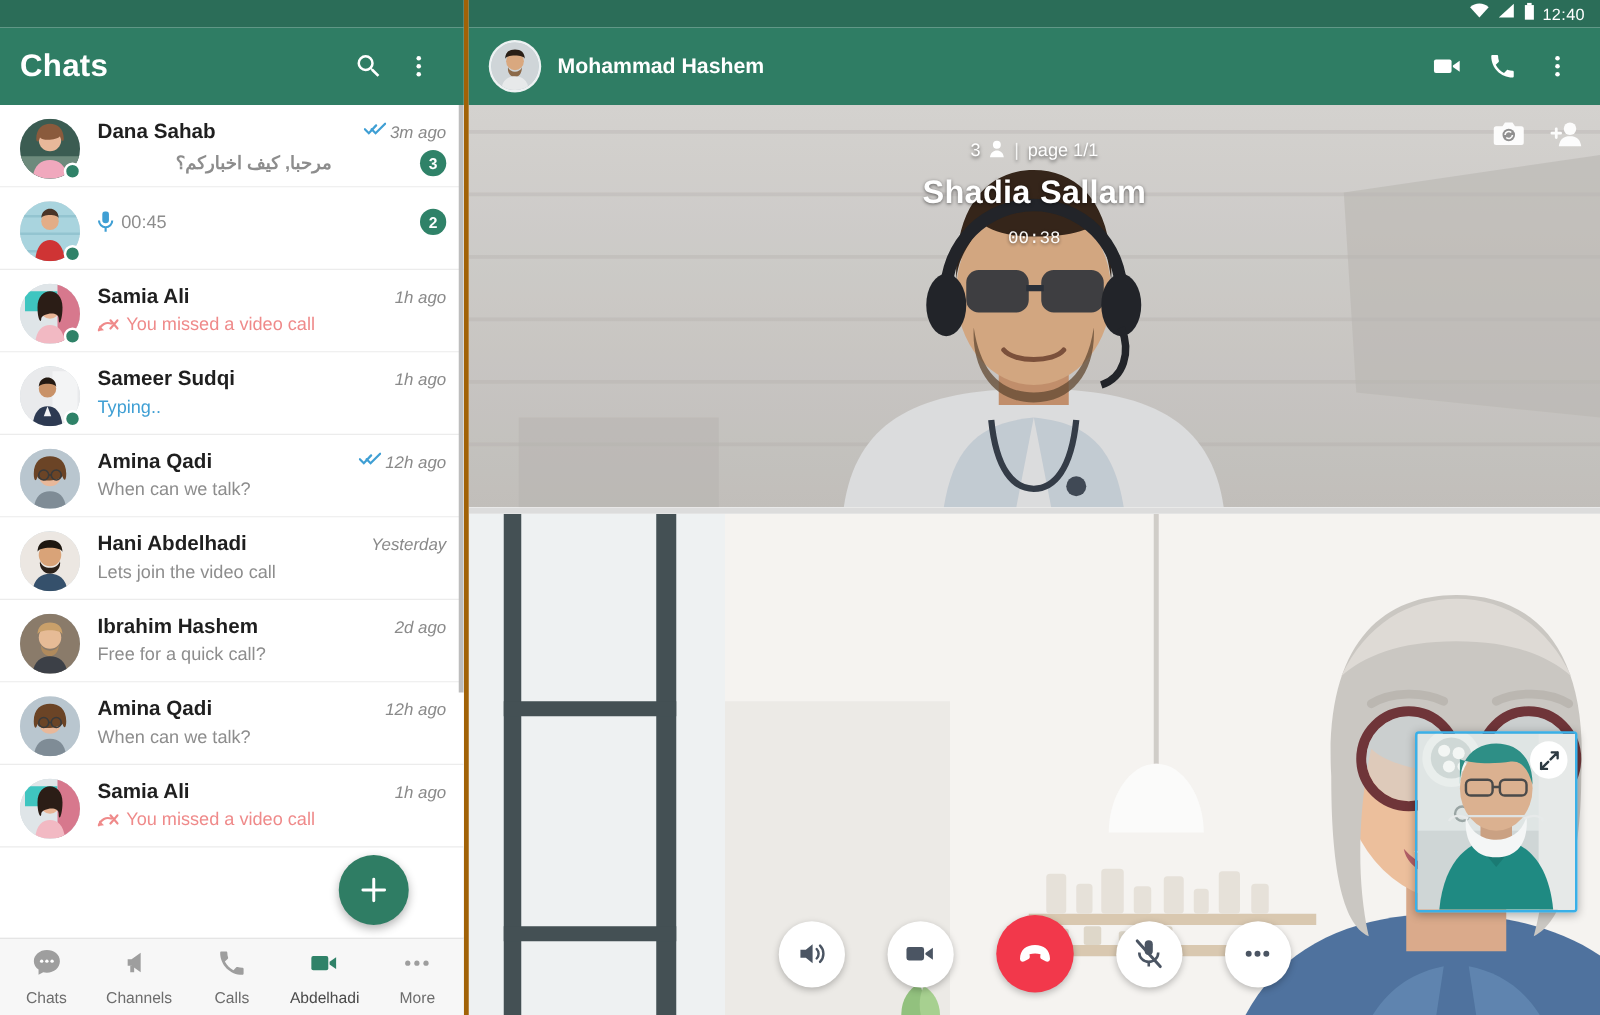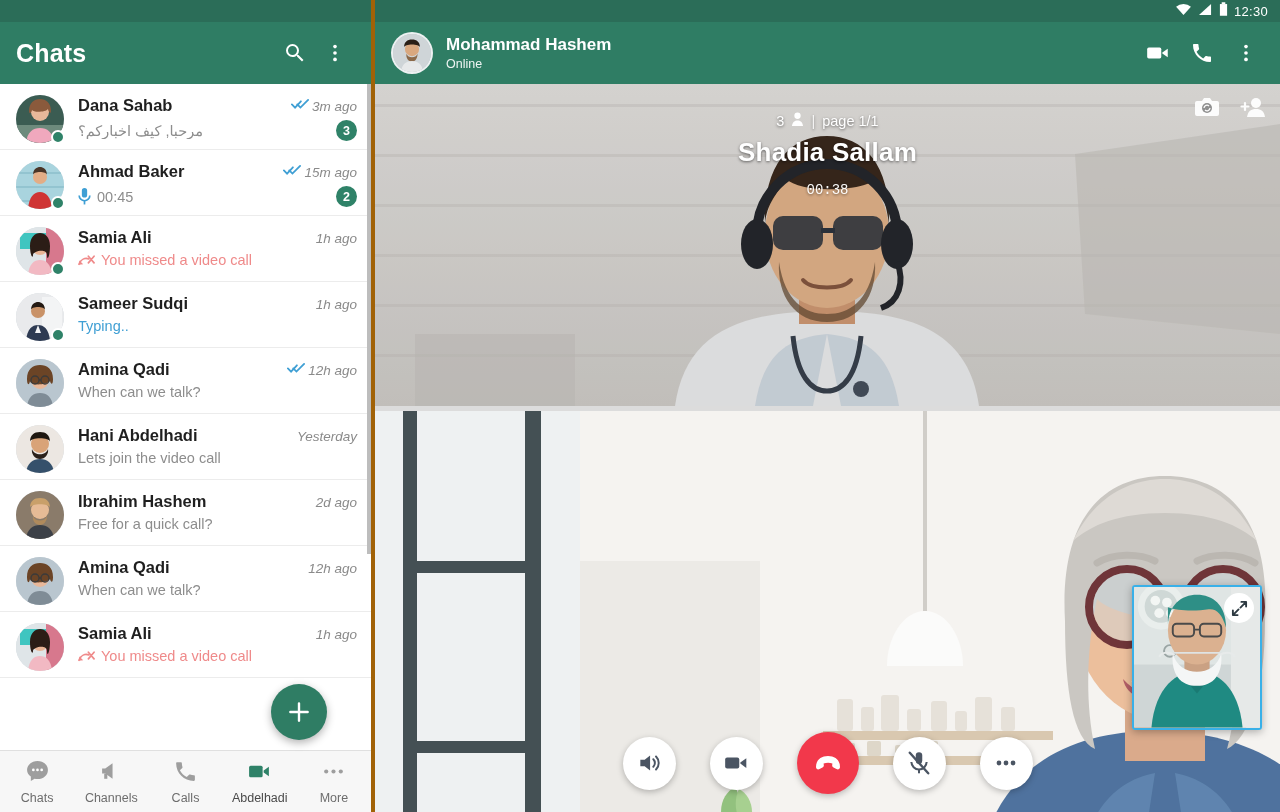--- a/index.html
+++ b/index.html
@@ -71,21 +71,21 @@
   .row-snippet.missed { color: #ef8a8a; }
   .snip-icon { flex: 0 0 auto; margin-right: 6px; display: flex; align-items: center; }
   .badge {
     flex: 0 0 auto; margin-left: 8px;
     min-width: 21px; height: 21px; border-radius: 50%;
     background: #2f8268; color: #fff;
     font-size: 12.5px; font-weight: bold;
     display: flex; align-items: center; justify-content: center;
     padding: 0 6px;
   }
-  .rtl { direction: rtl; text-align: left; unicode-bidi: embed; }
+  .rtl { direction: rtl; text-align: center; unicode-bidi: embed; font-weight: bold; }
 
   .fab {
     position: absolute; right: 44px; bottom: 72px;
     width: 56px; height: 56px; border-radius: 50%;
     background: #2f7d64;
     display: flex; align-items: center; justify-content: center;
     box-shadow: 0 3px 8px rgba(0,0,0,.3);
     cursor: pointer; z-index: 8;
   }
   .scrollbar {
@@ -245,32 +245,20 @@
                 <rect width="48" height="48" fill="#a9d4de"></rect>
                 <path d="M0 12h48M0 26h48M0 40h48" stroke="#93c4d0" stroke-width="2"></path>
                 <circle cx="24" cy="16" r="7" fill="#e3ad86"></circle>
                 <path d="M17 14c0-6 4-8 7-8s7 2 7 8c0-4-14-4-14 0z" fill="#4a3527"></path>
                 <path d="M12 48c1-12 6-17 12-17s11 5 12 17z" fill="#cf3434"></path>
               </svg>
           </div>
           <div class="online-dot"></div>
         </div>
         <div class="row-main">
-          <div class="row-top">
-            <div class="row-name">Ahmad Baker</div>
-            <div class="row-meta">
-              <span>
-                <svg width="18" height="14" viewBox="0 0 20 14">
-                    <path d="M1 7.5l3.5 3.5L11 4" stroke="#3f9fd4" stroke-width="2" fill="none" stroke-linecap="round"></path>
-                    <path d="M7 7.5L10.5 11 19 2.5" stroke="#3f9fd4" stroke-width="2" fill="none" stroke-linecap="round"></path>
-                  </svg>
-              </span>
-              <span class="row-time">15m ago</span>
-            </div>
-          </div>
           <div class="row-bottom">
             <span class="snip-icon">
               <svg width="13" height="17" viewBox="0 0 12 16">
                   <rect x="3.5" y="0" width="5" height="9" rx="2.5" fill="#3f9fd4"></rect>
                   <path d="M1 7a5 5 0 0010 0" stroke="#3f9fd4" stroke-width="1.6" fill="none"></path>
                   <path d="M6 12v3.5" stroke="#3f9fd4" stroke-width="1.6"></path>
                 </svg>
             </span>
             <div class="row-snippet">00:45</div>
             <div class="badge">2</div>
@@ -554,36 +542,35 @@
         <svg width="15" height="13" viewBox="0 0 16 14">
             <path d="M14 1v12H1z" fill="#fff"></path>
           </svg>
       </span>
       <span>
         <svg width="9" height="14" viewBox="0 0 10 15">
             <rect x="3" y="0" width="4" height="2" fill="#fff"></rect>
             <rect x="1" y="2" width="8" height="13" fill="#fff"></rect>
           </svg>
       </span>
-      <span class="clock">12:30</span>
+      <span class="clock">12:40</span>
     </div>
 
     <div class="cp-header">
       <div class="cp-av">
         <svg viewBox="0 0 48 48">
             <rect width="48" height="48" fill="#cfd5d8"></rect>
             <circle cx="24" cy="19" r="9" fill="#d9a87f"></circle>
             <path d="M14 17c0-7 4-10 10-10s10 3 10 10c0-5-20-5-20 0z" fill="#2a1f16"></path>
             <path d="M17 25c2 6 12 6 14 0 0 6-3 10-7 10s-8-4-7-10z" fill="#8c6a4a"></path>
             <path d="M10 48c1-10 7-14 14-14s13 4 14 14z" fill="#e7e9ea"></path>
           </svg>
       </div>
       <div class="cp-names">
         <div class="cp-name">Mohammad Hashem</div>
-        <div class="cp-status">Online</div>
       </div>
       <div class="cp-hicon">
         <svg width="26" height="26" viewBox="0 0 24 24">
             <rect x="2" y="7" width="13" height="10" rx="1.5"></rect>
             <path d="M16 11.5l5-3.5v8l-5-3.5z"></path>
           </svg>
       </div>
       <div class="cp-hicon">
         <svg width="24" height="24" viewBox="0 0 24 24">
             <path d="M6.6 10.8c1.4 2.8 3.8 5.1 6.6 6.6l2.2-2.2c.3-.3.7-.4 1-.2 1.2.4 2.4.6 3.6.6.6 0 1 .4 1 1V20c0 .6-.4 1-1 1C10.6 21 3 13.4 3 4c0-.6.4-1 1-1h3.5c.6 0 1 .4 1 1 0 1.3.2 2.5.6 3.6.1.4 0 .8-.2 1l-2.3 2.2z"></path>

